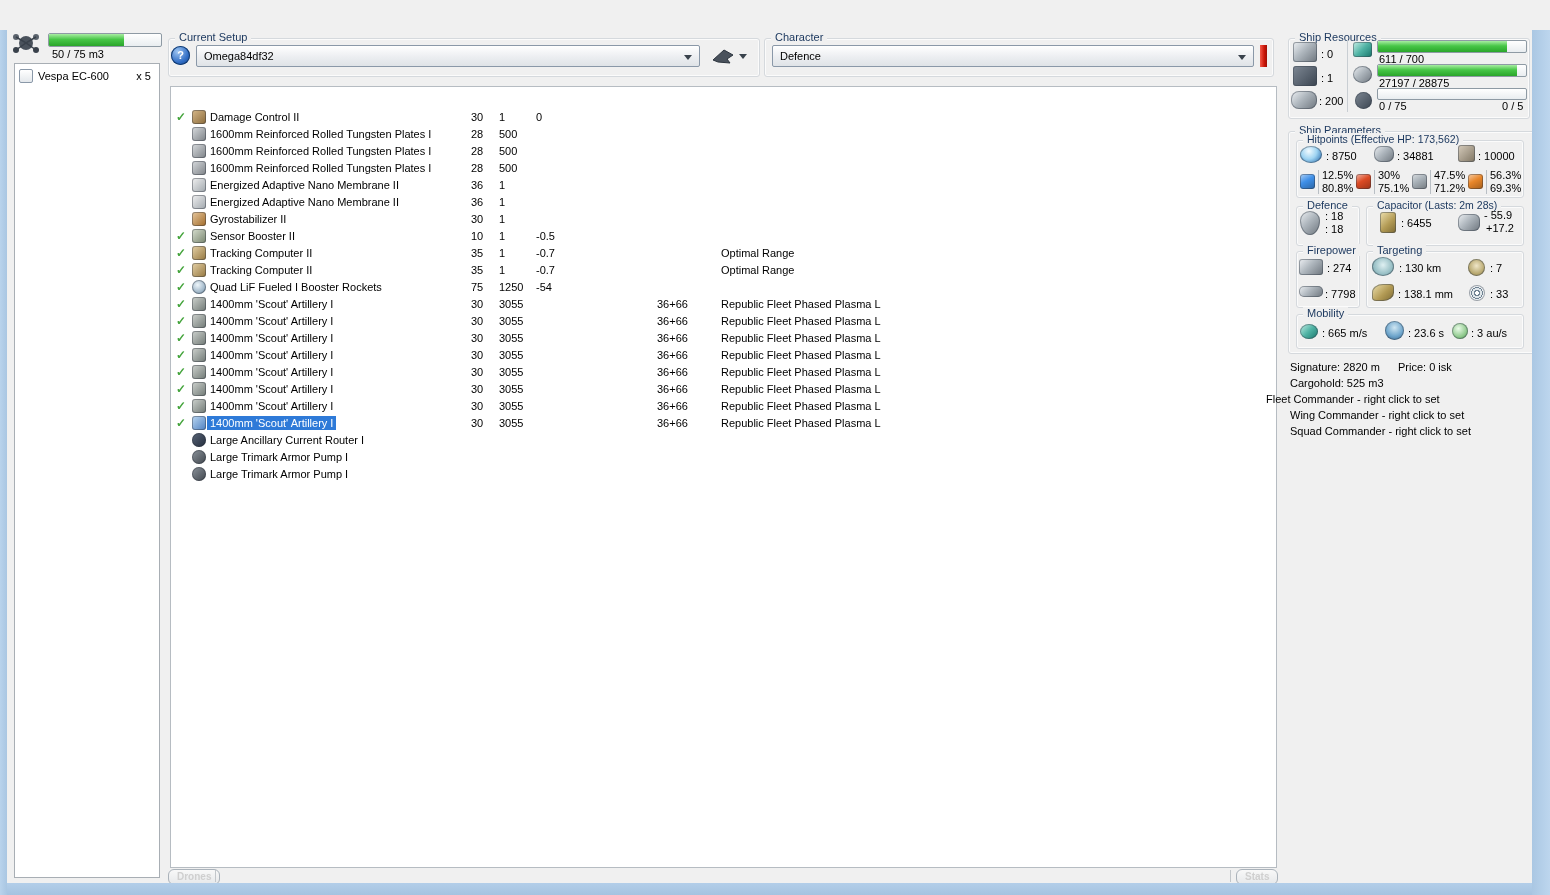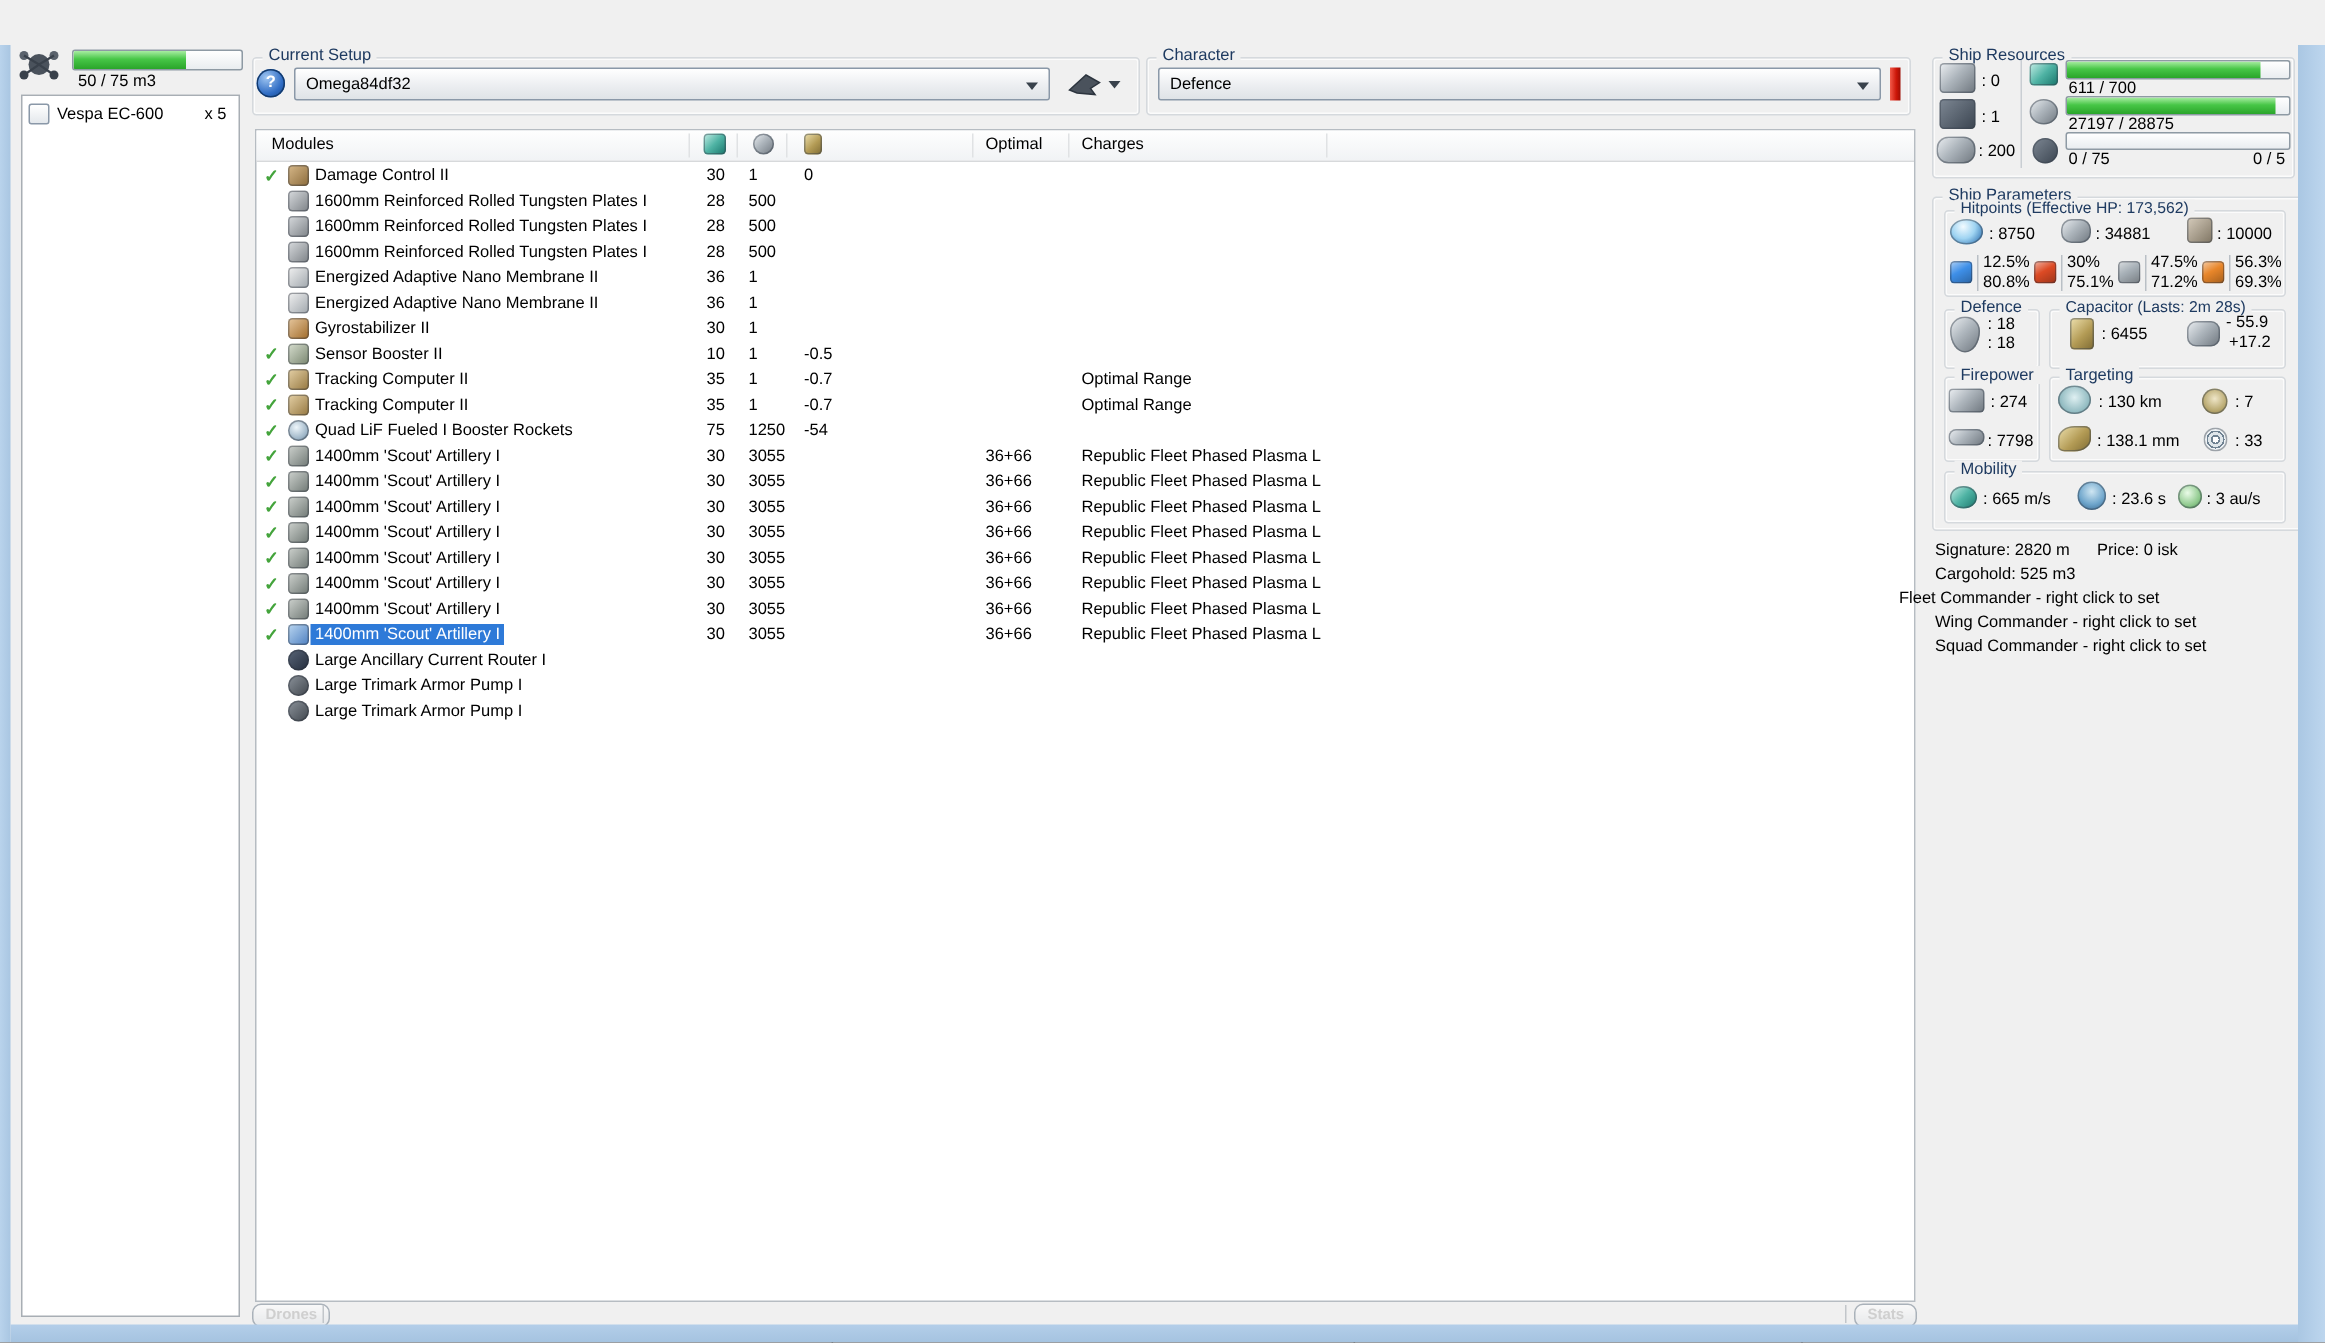--- a/index.html
+++ b/index.html
@@ -132,34 +132,20 @@
   <div class="gb" style="left:764px;top:38px;width:508px;height:37px;">
     <span class="gbt">Character</span>
   </div>
   <div class="combo" style="left:772px;top:45px;width:482px;">
     <span class="ctext">Defence</span>
     <span class="caret" style="right:7px;top:9px;"></span>
   </div>
   <span class="lbl" style="left:1260px;top:45px;width:7px;height:22px;background:linear-gradient(90deg,#f25a4a,#cc1608 60%,#9e0e04);"></span>
 
   <div id="listview">
-    <div class="lvhead">
-      <span class="lbl" style="left:10px;top:3px;">Modules</span>
-      <span class="ic teal" style="left:298px;top:2px;width:15px;height:14px;"></span>
-      <span class="ic met" style="left:331px;top:2px;width:14px;height:14px;border-radius:50%;"></span>
-      <span class="ic gold" style="left:365px;top:2px;width:12px;height:14px;"></span>
-      <span class="lbl" style="left:486px;top:3px;">Optimal</span>
-      <span class="lbl" style="left:550px;top:3px;">Charges</span>
-      <span class="hsep" style="left:288px;"></span>
-        <span class="hsep" style="left:320px;"></span>
-      <span class="hsep" style="left:353px;"></span>
-        <span class="hsep" style="left:477px;"></span>
-      <span class="hsep" style="left:541px;"></span>
-        <span class="hsep" style="left:713px;"></span>
-    </div>
     <div id="lv-rows">
 
         <div class="lvrow">
           <span class="lv-check on">✓</span>
           <span class="lv-icon i-dc"></span>
           <span class="lv-name">Damage Control II</span>
           <span class="lvnum lv-cpu">30</span>
           <span class="lvnum lv-pg">1</span>
           <span class="lvnum lv-cap">0</span>
           <span class="lvnum lv-opt"></span>

